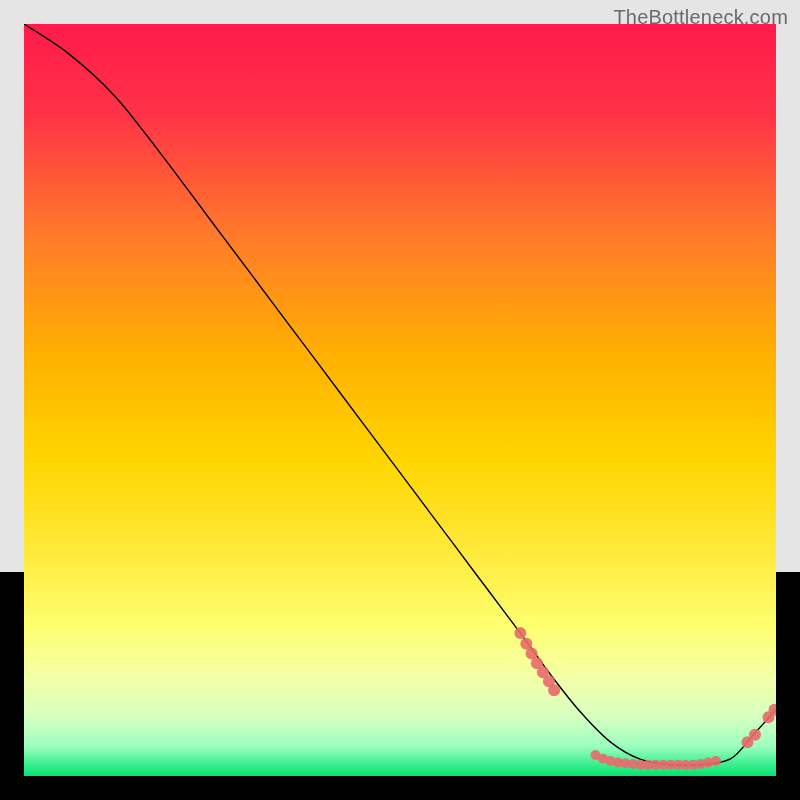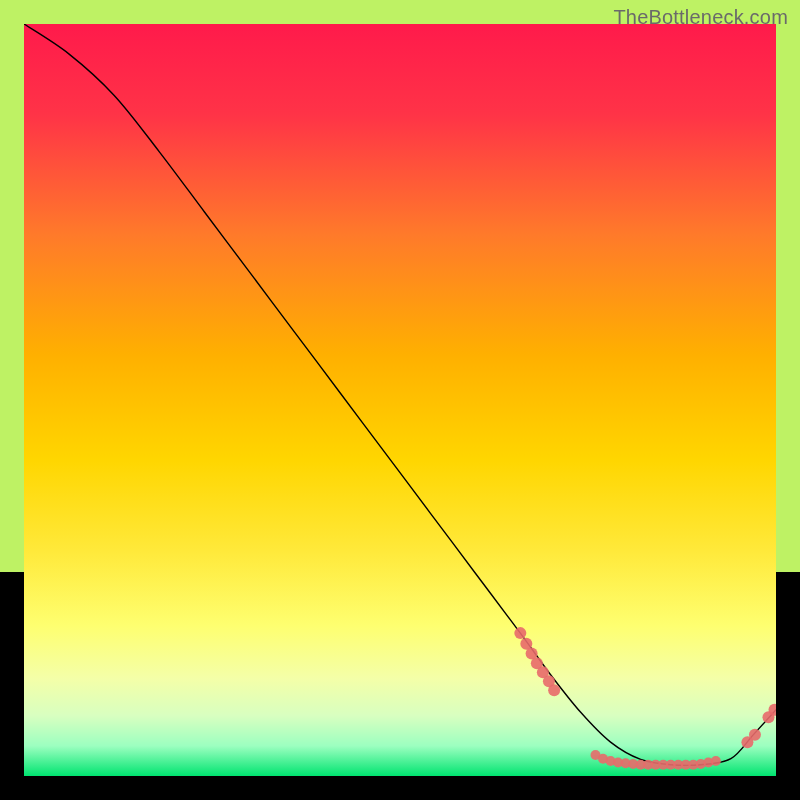--- a/index.html
+++ b/index.html
@@ -8,21 +8,21 @@
     width: 800px;
     height: 800px;
     background: #000;
     overflow: hidden;
     font-family: Arial, Helvetica, sans-serif;
   }
   .frame {
     position: relative;
     width: 800px;
     height: 572px;
-    background: #bef264;
+    background: #e5e5e5;
     text-align: center;
   }
   .watermark {
     position: absolute;
     top: 6px;
     right: 12px;
     color: #6a6a6a;
     font-size: 20px;
     font-weight: 400;
     letter-spacing: 0.2px;

